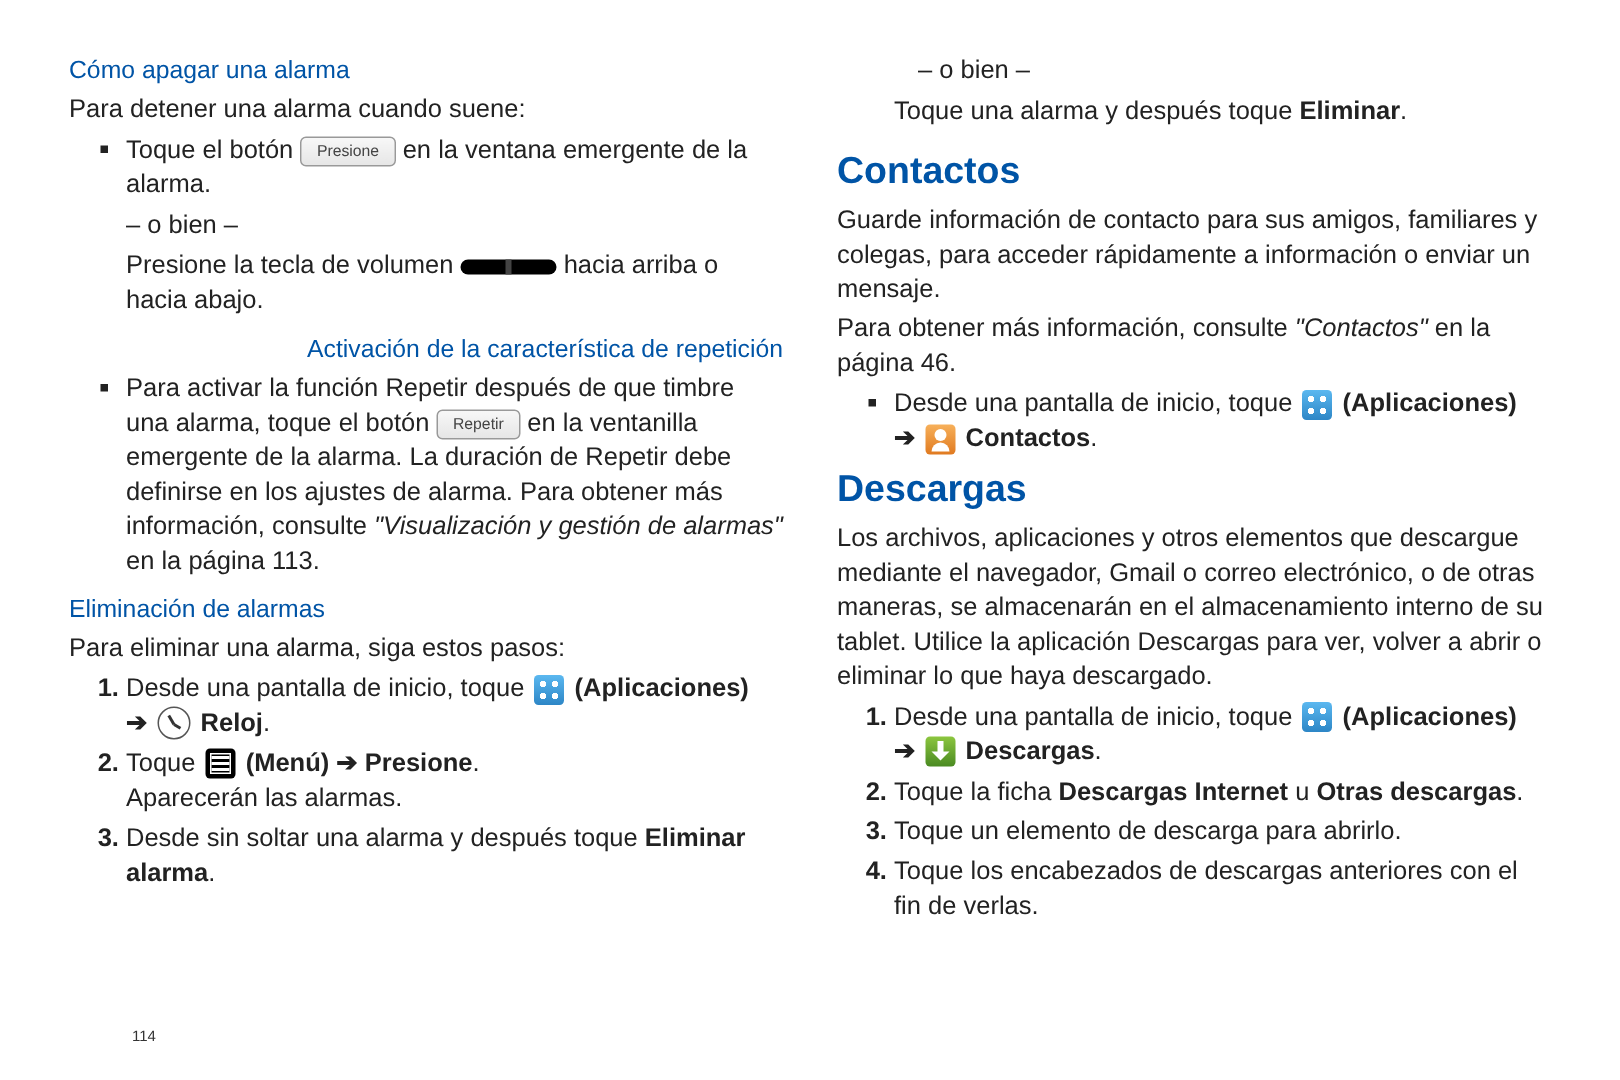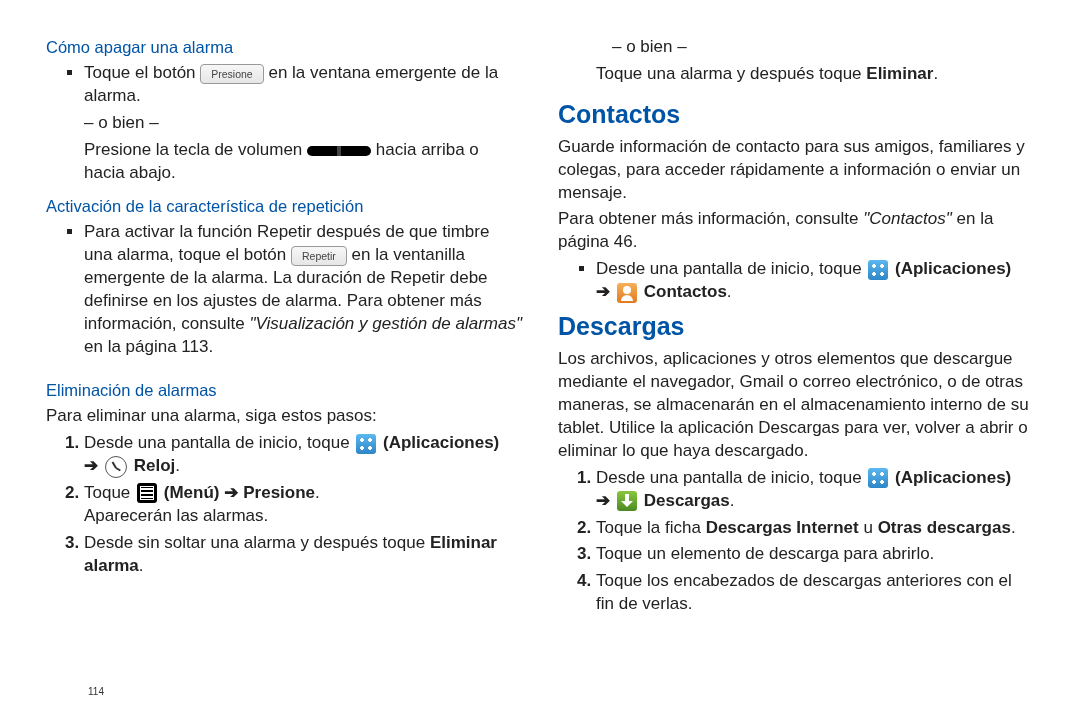--- a/index.html
+++ b/index.html
@@ -182,44 +182,45 @@
   }
   .indent { padding-left: 40px; }
 </style>
 </head>
 <body>
 
 <div class="page">
 
   <div class="col">
     <p class="h2-blue">Cómo apagar una alarma</p>
+    <p>Para detener una alarma cuando suene:</p>
     <ul class="bullet">
       <li>
         <span>Toque el botón </span>
         <span class="button-chip">Presione</span>
         <span> en la ventana emergente de la alarma.</span>
         <p class="or-line" style="margin-left:0;">– o bien –</p>
         <span>Presione la tecla de volumen </span>
         <span class="vol-rocker"></span>
         <span> hacia arriba o hacia abajo.</span>
       </li>
     </ul>
 
-    <p class="h2-blue" style="margin-top:10px;">Activación de la característica de repetición</p>
+    <p class="h2-blue" style="margin-top:10px;text-align:right;">Activación de la característica de repetición</p>
     <ul class="bullet">
       <li>
         <span>Para activar la función Repetir después de que timbre una alarma, toque el botón </span>
         <span class="button-chip">Repetir</span>
         <span> en la ventanilla emergente de la alarma. La duración de Repetir debe definirse en los ajustes de alarma. Para obtener más información, consulte </span>
         <span class="italic-ref">"Visualización y gestión de alarmas"</span>
         <span> en la página 113.</span>
       </li>
     </ul>
 
-    <p class="h2-blue" style="margin-top:20px;">Eliminación de alarmas</p>
+    <p class="h2-blue" style="margin-top:9px;">Eliminación de alarmas</p>
     <p>Para eliminar una alarma, siga estos pasos:</p>
     <ol class="num">
       <li>
         <span>Desde una pantalla de inicio, toque </span>
         <span class="icon apps"></span>
         <span class="bold">(Aplicaciones)</span>
         <br>
         <span class="arrow">➔</span>
         <span class="icon clock"></span>
         <span class="bold">Reloj</span>.

